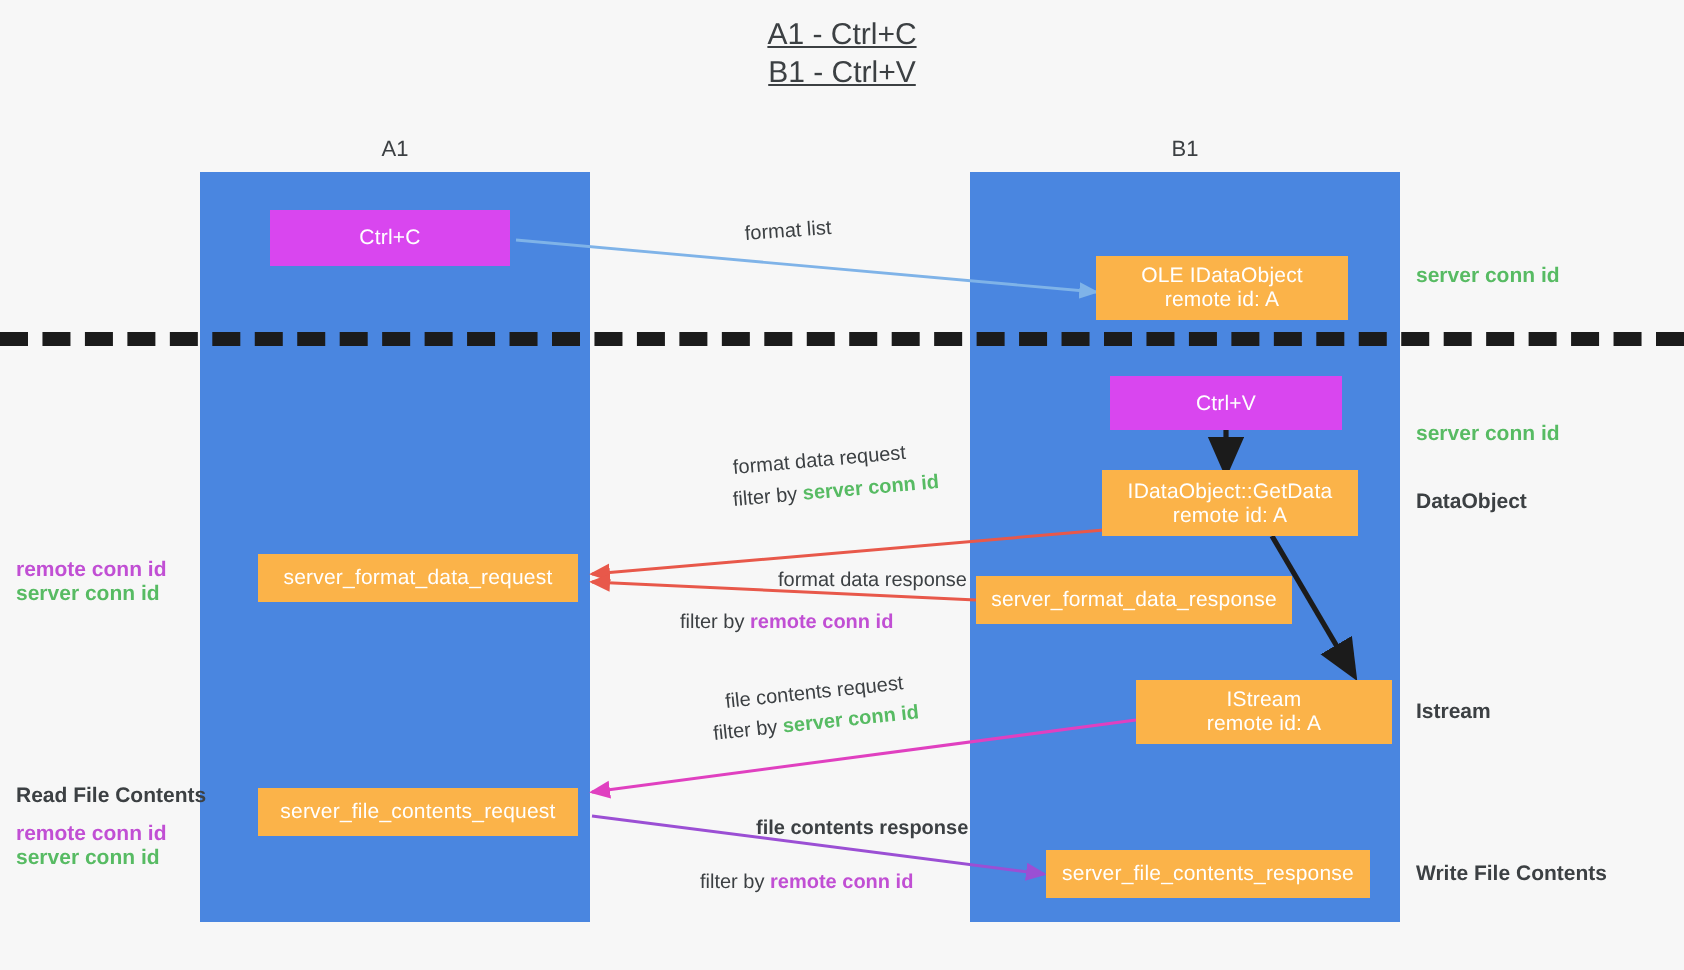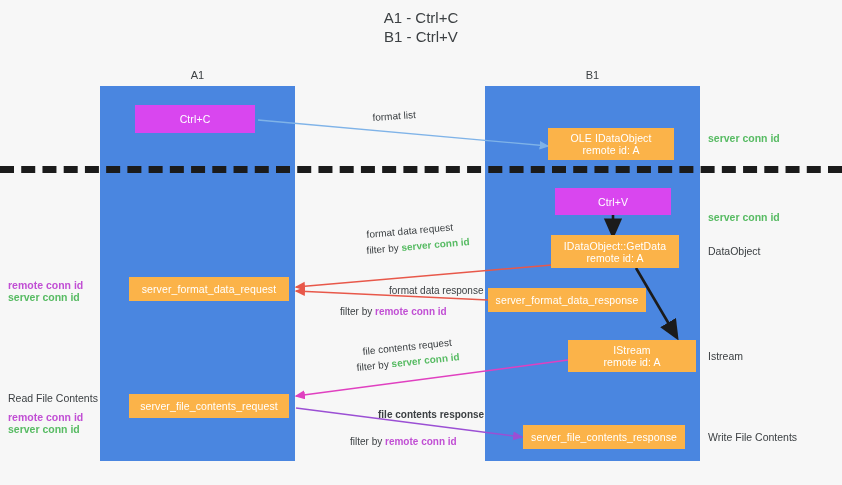--- a/index.html
+++ b/index.html
@@ -8,21 +8,21 @@
     background:#f7f7f7;
     font-family:"Liberation Sans", sans-serif;
     overflow:hidden;
     position:relative;
   }
   #stage{position:absolute;left:0;top:0;width:842px;height:485px;}
   svg#wires{position:absolute;left:0;top:0;width:842px;height:485px;pointer-events:none;}
 
   .title{
     position:absolute;left:0;top:8px;width:842px;text-align:center;
-    font-size:15px;color:#3c4043;line-height:19px;white-space:pre-line;
+    font-size:15px;color:#3c4043;line-height:19px;white-space:pre-line;text-decoration:underline;
   }
 
   .lane{
     position:absolute;background:#4a86e0;
   }
   .laneA{left:100px;top:86px;width:195px;height:375px;}
   .laneB{left:485px;top:86px;width:215px;height:375px;}
 
   .lanehead{
     position:absolute;text-align:center;font-size:11px;color:#3c4043;line-height:13px;
@@ -36,20 +36,21 @@
     display:flex;align-items:center;justify-content:center;
     text-align:center;color:#ffffff;font-size:10.5px;line-height:12px;
     white-space:pre-line;letter-spacing:.1px;
   }
   .green{background:#d946ef;}
   .orange{background:#fbb349;}
 
   .sidelbl{
     position:absolute;font-size:10.5px;line-height:13px;color:#3c4043;
     white-space:pre-line;
+    font-weight:bold;
   }
   .green-t{color:#57bb63;font-weight:bold;}
   .purple-t{color:#c14fd4;font-weight:bold;}
 
   .edgelbl{
     position:absolute;font-size:10px;line-height:13px;color:#3c4043;
     white-space:nowrap;transform-origin:left top;
   }
   .edgelbl b{font-weight:bold;}
 

